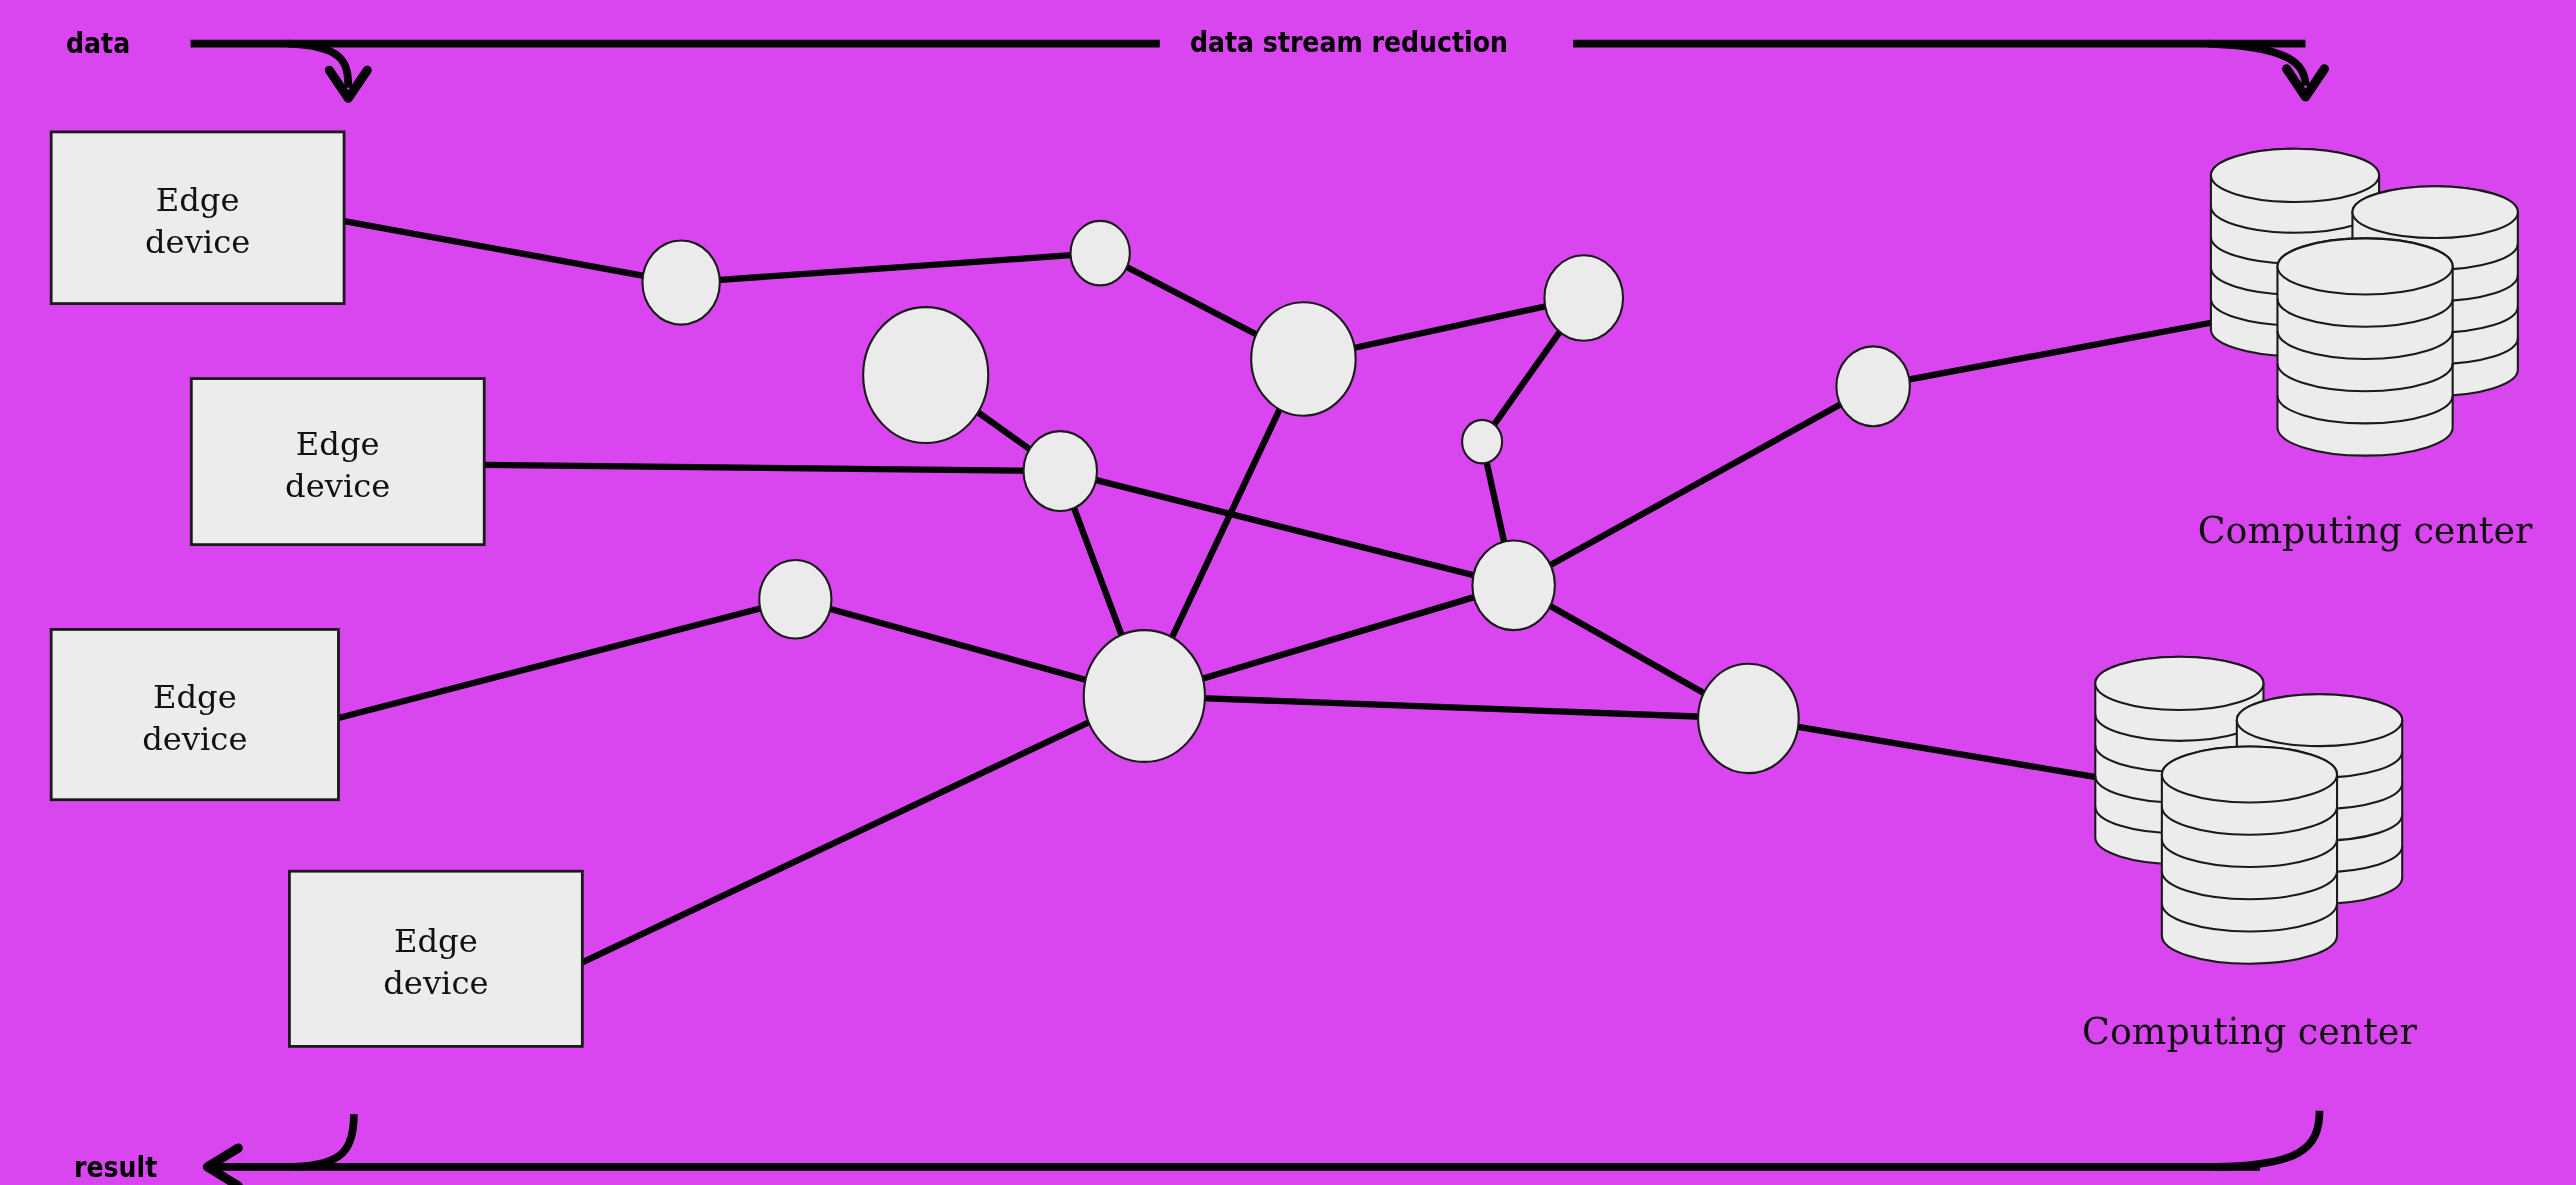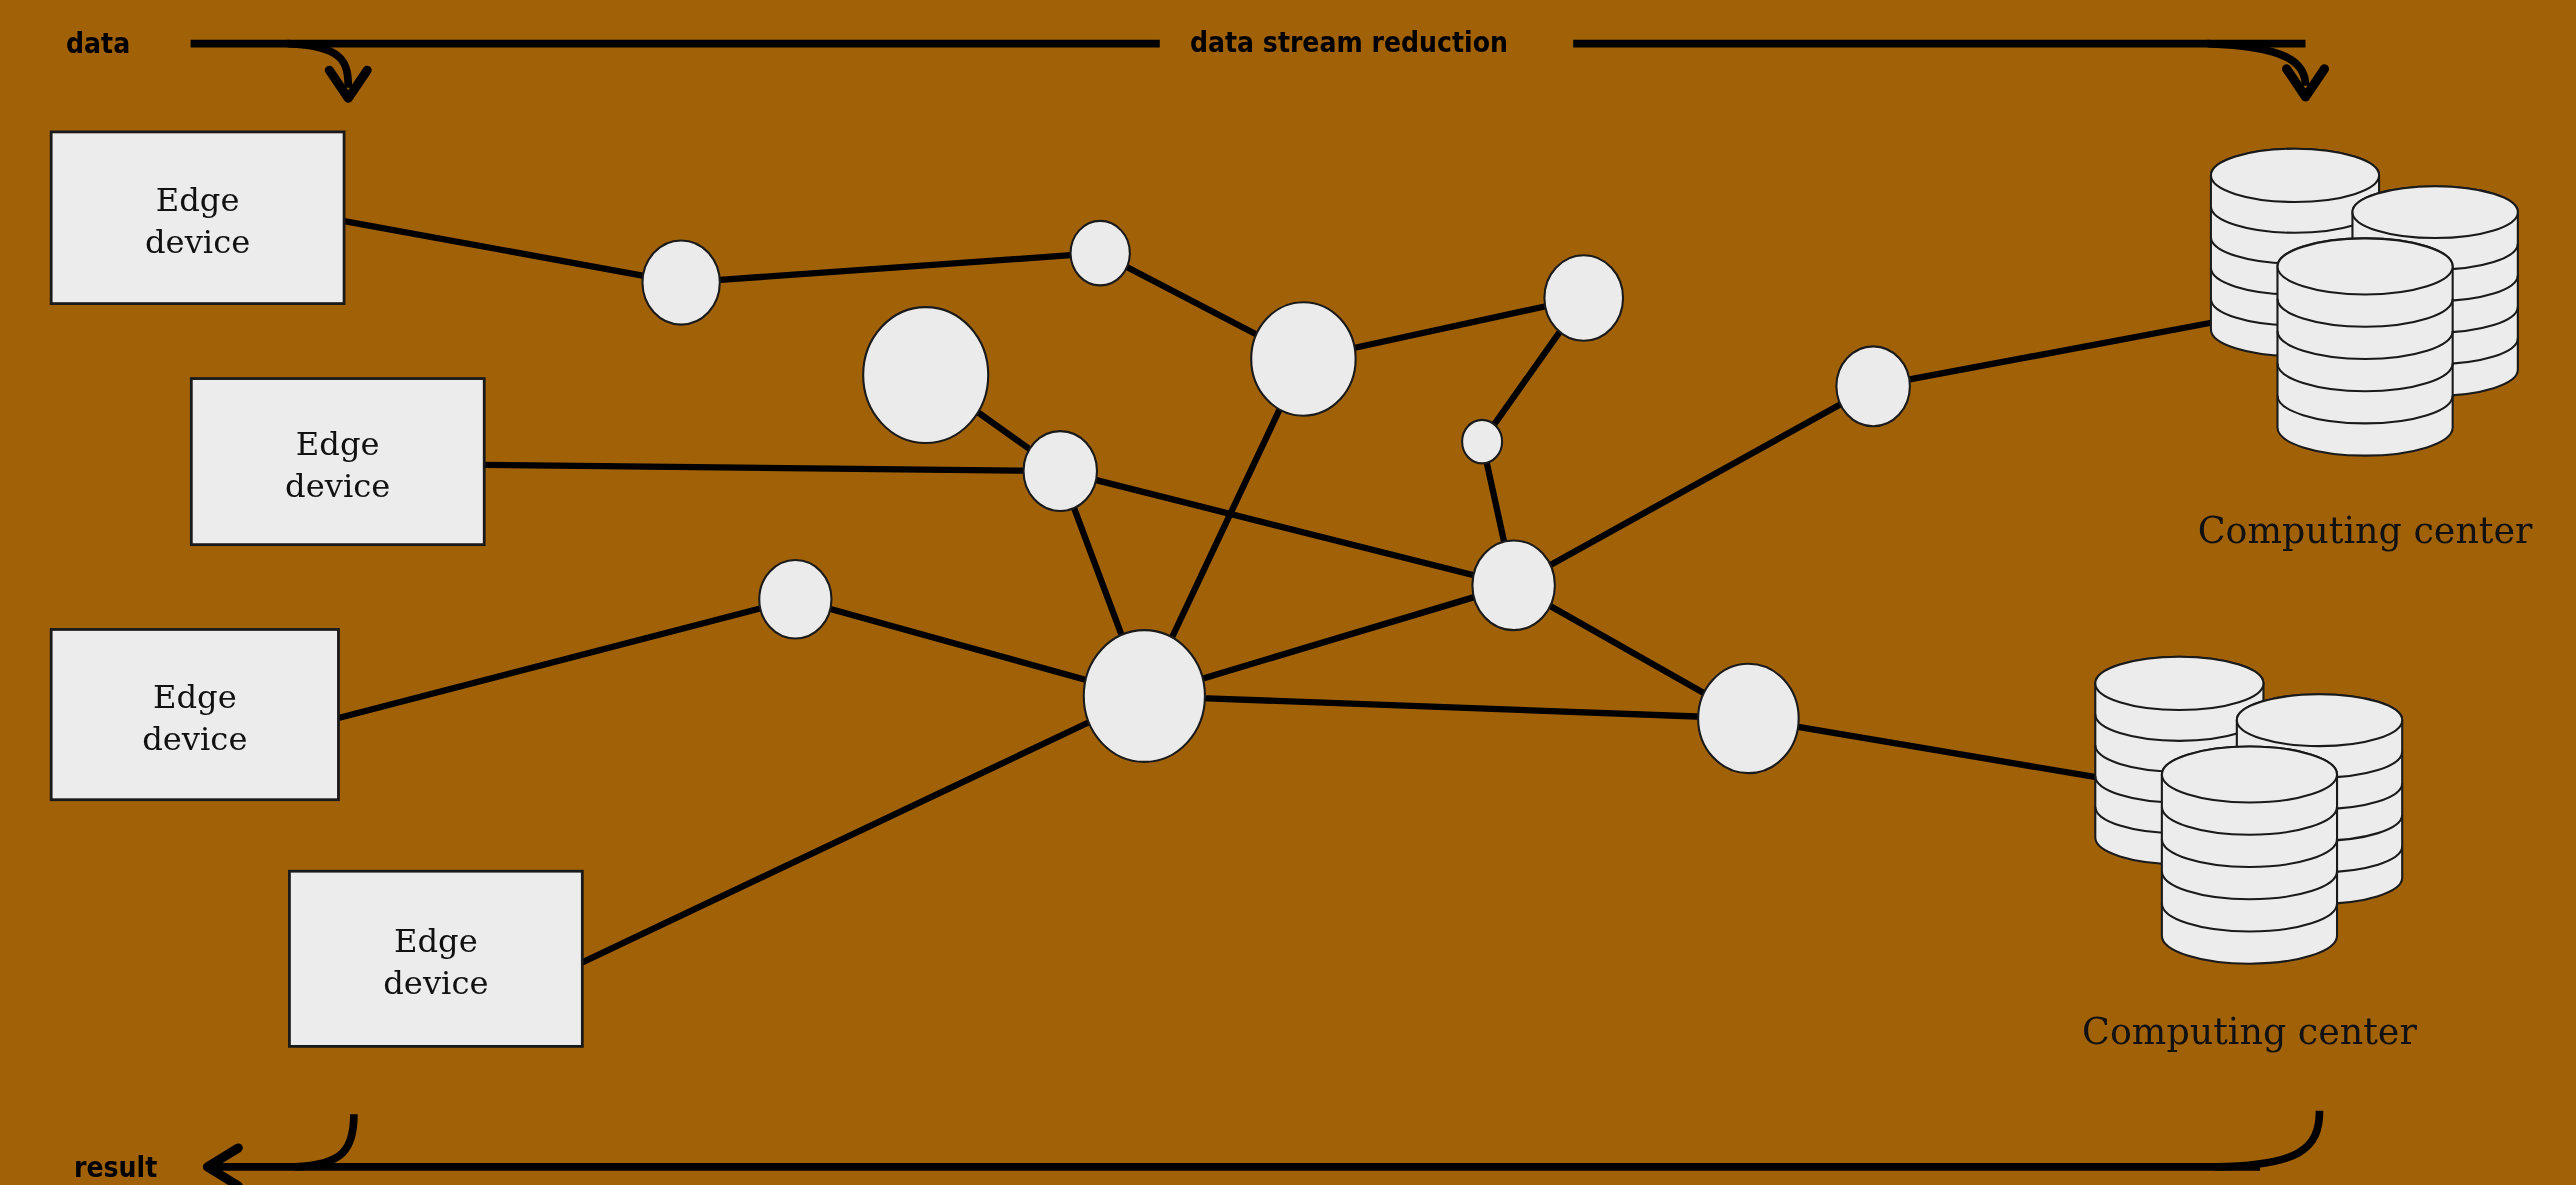--- a/index.html
+++ b/index.html
@@ -1,17 +1,17 @@
 <!DOCTYPE html>
 <html style="font-size:11.2px"><head>
 <meta charset="utf-8">
 <style>
   html,body{margin:0;padding:0;background:#ffffff;}
   body{width:2576px;height:1186px;overflow:hidden;font-family:"DejaVu Serif",serif;}
-  #stage{position:relative;width:2576px;height:1186px;background:#a16207;}
+  #stage{position:relative;width:2576px;height:1186px;background:#d946ef;}
   #canvas{position:absolute;left:0;top:0;width:2576px;height:1186px;}
   .flow-label{
     font-family:"DejaVu Sans Condensed","Liberation Sans",sans-serif;
     font-weight:bold;font-stretch:condensed;
     font-size:40px;fill:#000;
   }
   .box-label{font-family:"DejaVu Serif",serif;font-size:46px;fill:#111;}
   .cc-label{font-family:"DejaVu Serif",serif;font-size:52px;fill:#111;}
   .edge-line{stroke:#000;stroke-width:9;stroke-linecap:round;fill:none;}
   .node-shape{fill:#ebebeb;stroke:#1a1a1a;stroke-width:3;}

